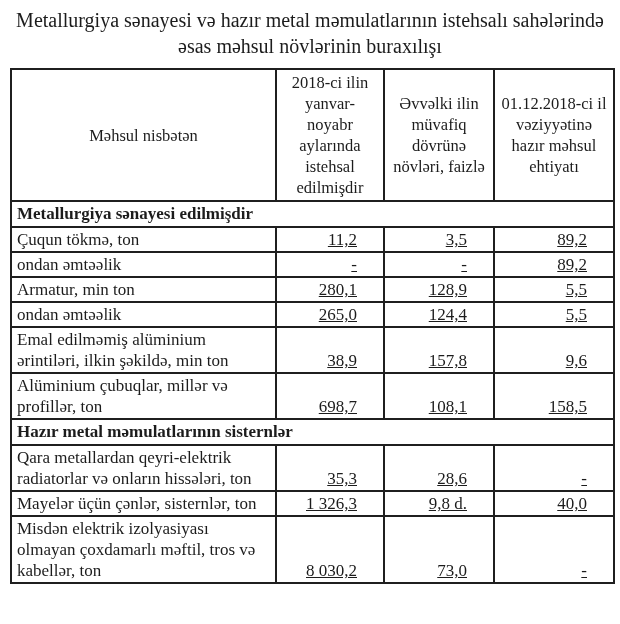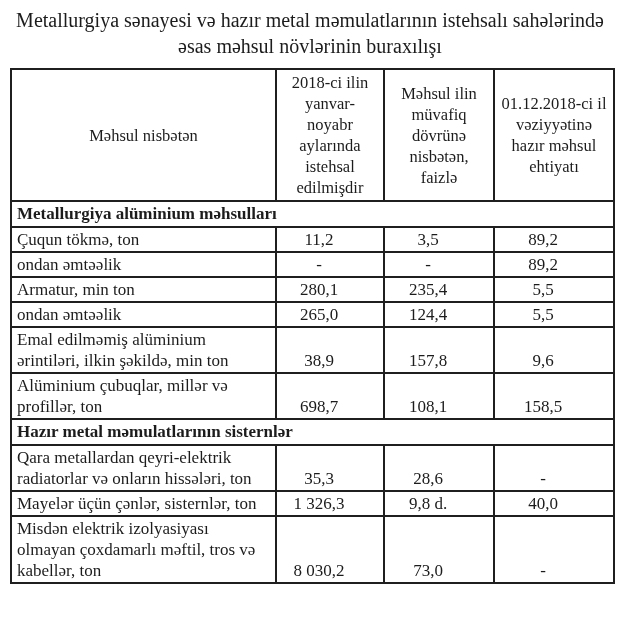--- a/index.html
+++ b/index.html
@@ -52,22 +52,23 @@
   td.label-cell {
     text-align: left;
     padding-left: 5px;
     padding-right: 6px;
     border-radius: 8px;
   }
   td.label-cell.indent {
     text-align: left;
   }
   td.num {
-    text-align: center;
+    text-align: right;
     padding-right: 26px;
+    text-decoration: underline;
   }
   tr.section-row td {
     font-weight: bold;
     text-align: left;
     padding: 1px 4px 2px 5px;
     font-size: 17px;
   }
 </style>
 </head>
 <body>
@@ -78,44 +79,44 @@
   <colgroup>
     <col class="c1">
       <col class="c2">
       <col class="c3">
       <col class="c4">
   </colgroup>
   <thead>
     <tr>
       <th>Məhsul nisbətən</th>
       <th>2018-ci ilin yanvar-noyabr aylarında istehsal edilmişdir</th>
-      <th>Məhsul ilin müvafiq dövrünə nisbətən, faizlə</th>
+      <th>Əvvəlki ilin müvafiq dövrünə növləri, faizlə</th>
       <th>01.12.2018-ci il vəziyyətinə hazır məhsul ehtiyatı</th>
     </tr>
   </thead>
   <tbody id="table-body">
       <tr class="section-row">
-        <td colspan="4">Metallurgiya alüminium məhsulları</td>
+        <td colspan="4">Metallurgiya sənayesi edilmişdir</td>
       </tr>
       <tr>
         <td class="label-cell">Çuqun tökmə, ton</td>
         <td class="num">11,2</td>
         <td class="num">3,5</td>
         <td class="num">89,2</td>
       </tr>
       <tr>
         <td class="label-cell indent">ondan əmtəəlik</td>
         <td class="num">-</td>
         <td class="num">-</td>
         <td class="num">89,2</td>
       </tr>
       <tr>
         <td class="label-cell">Armatur, min ton</td>
         <td class="num">280,1</td>
-        <td class="num">235,4</td>
+        <td class="num">128,9</td>
         <td class="num">5,5</td>
       </tr>
       <tr>
         <td class="label-cell indent">ondan əmtəəlik</td>
         <td class="num">265,0</td>
         <td class="num">124,4</td>
         <td class="num">5,5</td>
       </tr>
       <tr>
         <td class="label-cell">Emal edilməmiş alüminium ərintiləri, ilkin şəkildə, min ton</td>

